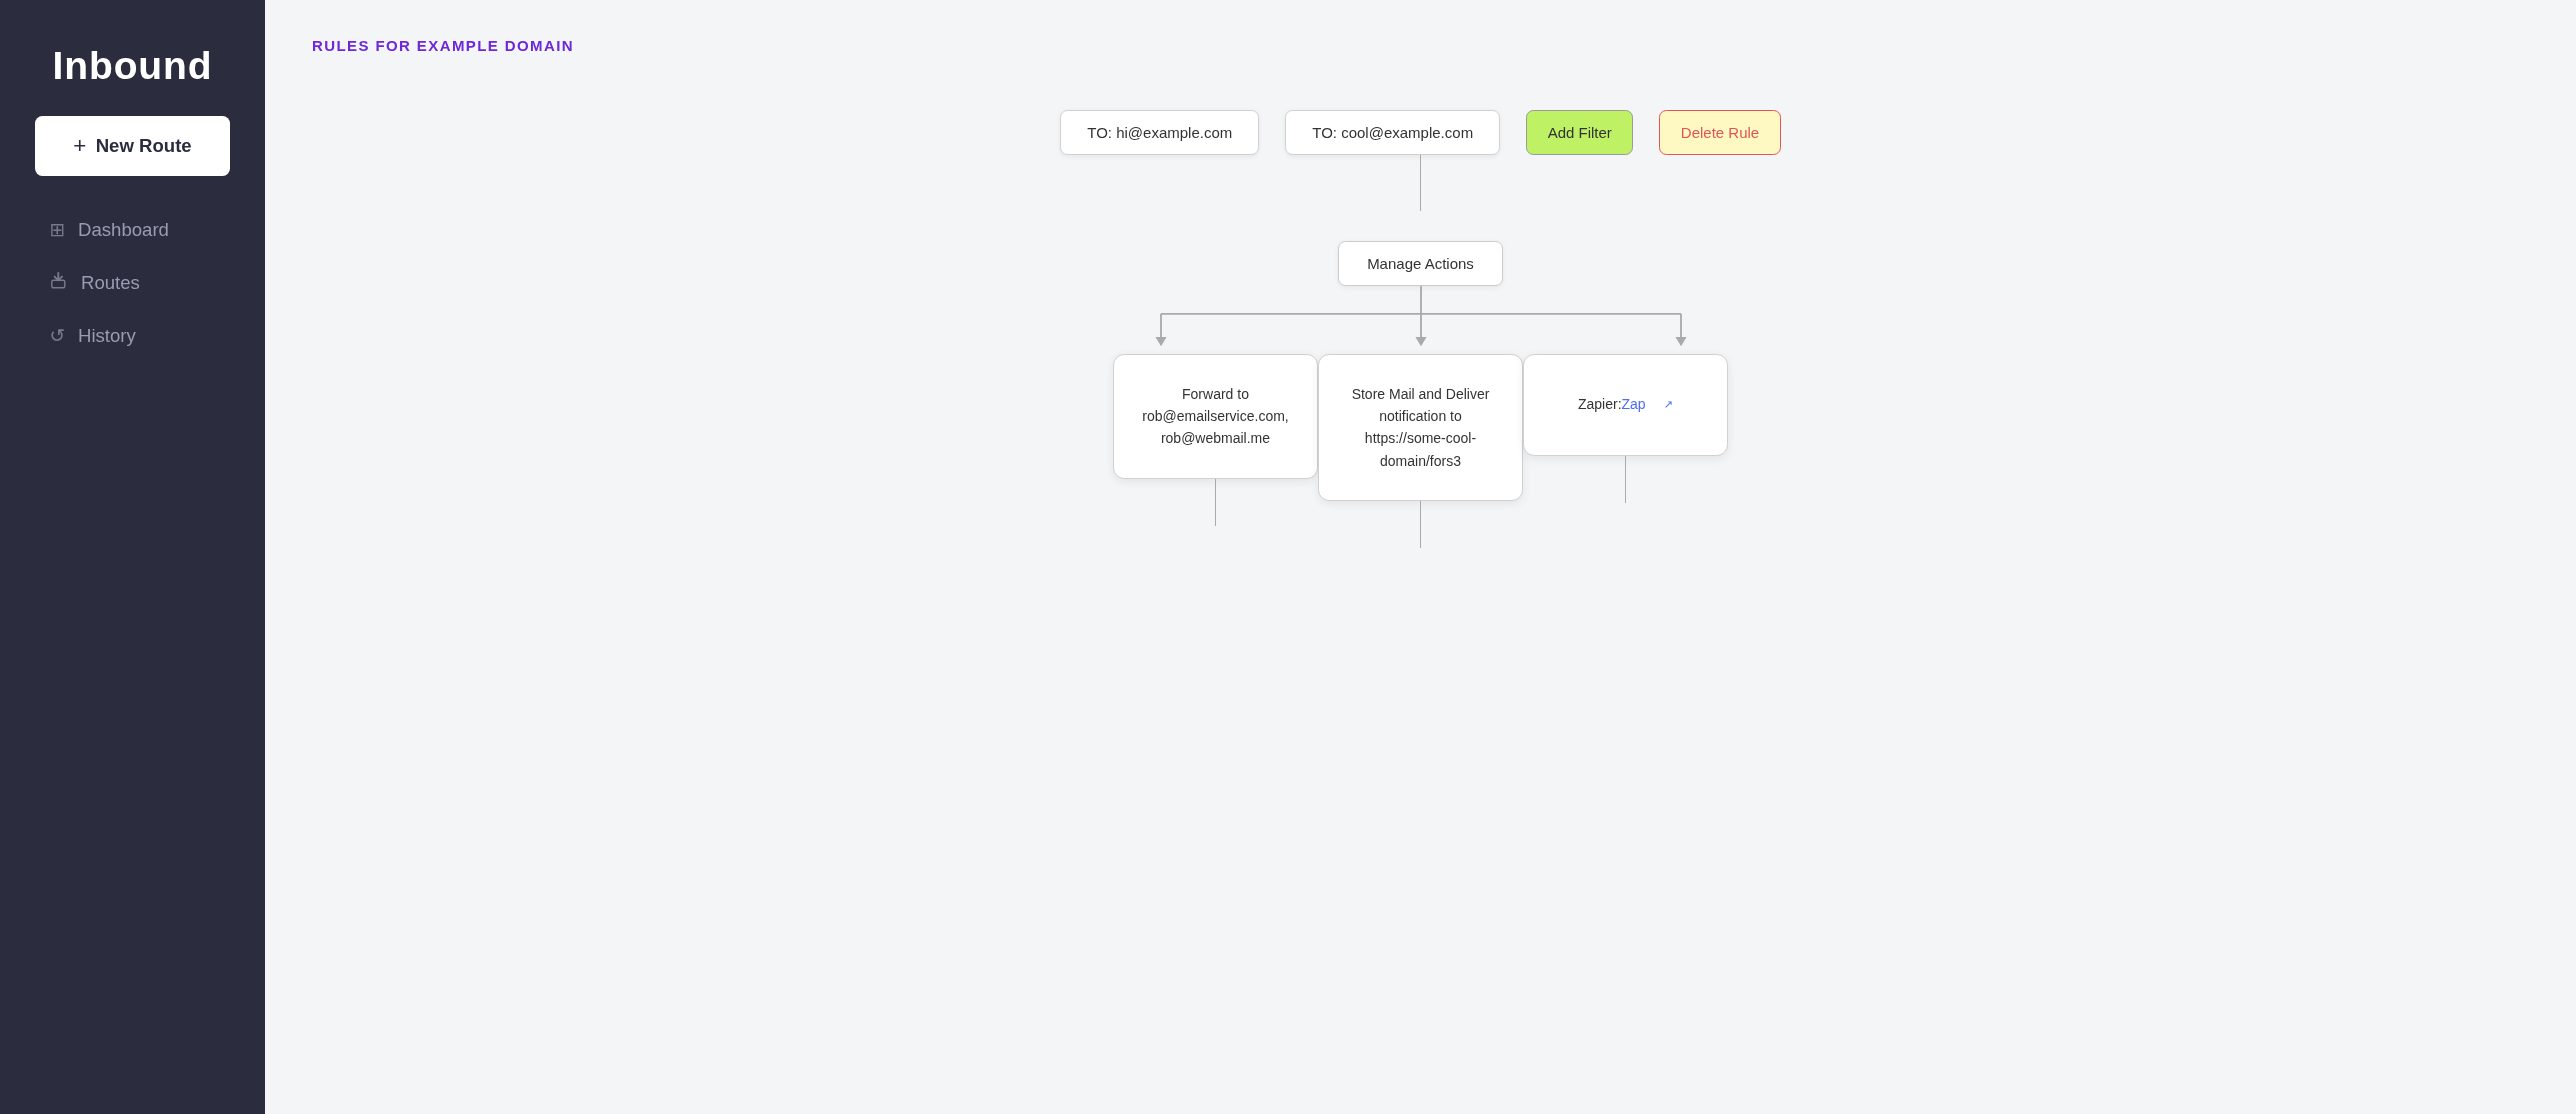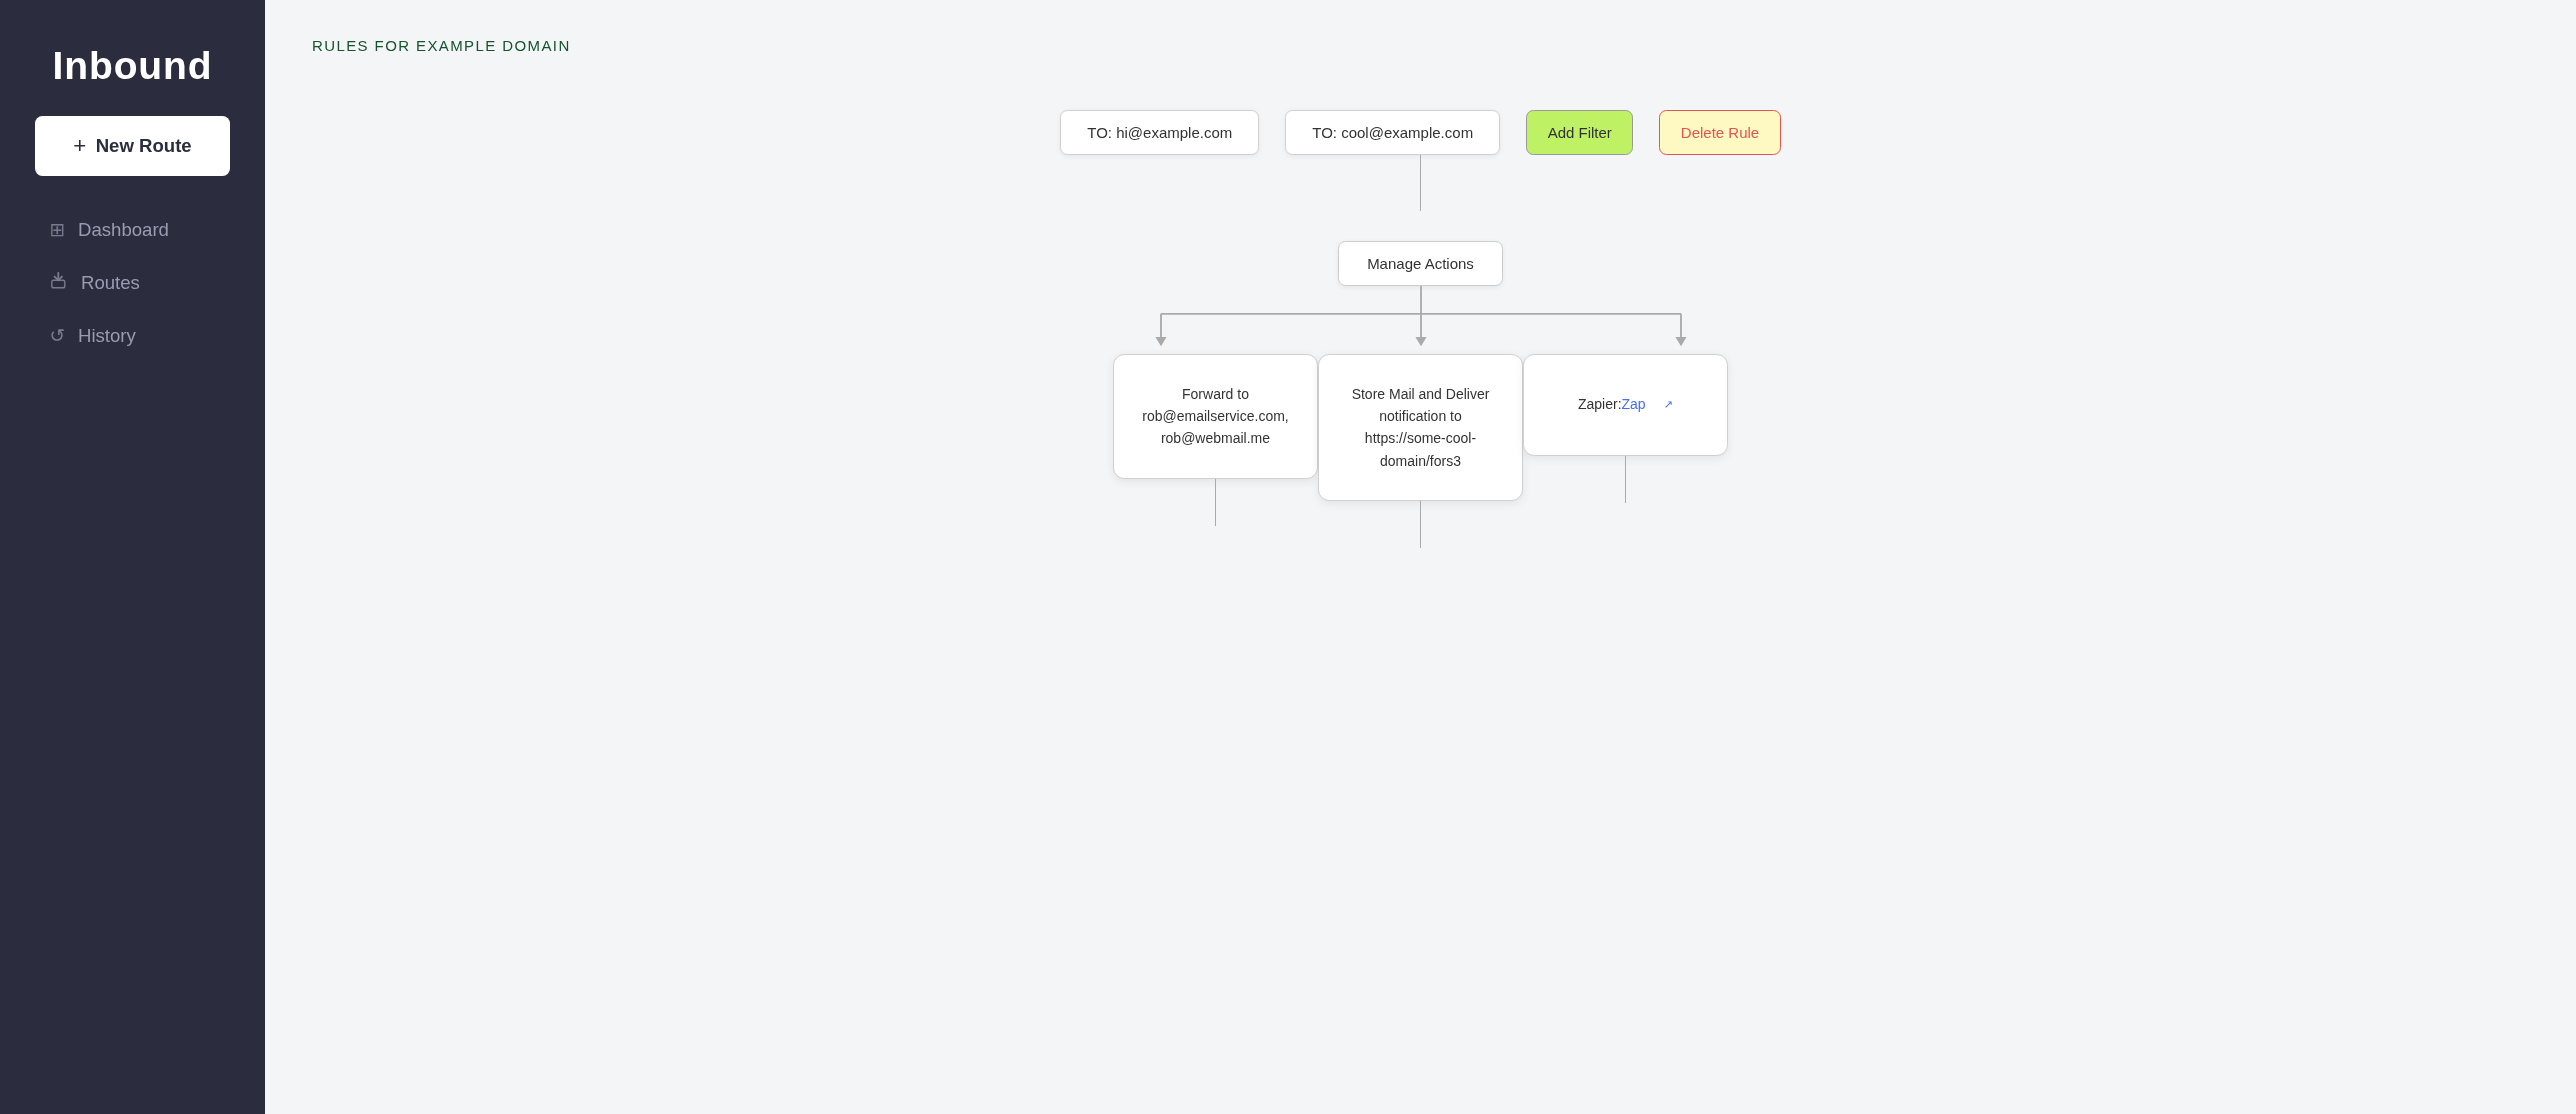--- a/index.html
+++ b/index.html
@@ -56,23 +56,23 @@
 
     
     #main {
       flex: 1;
       overflow: auto;
       background: #f4f5f7;
       padding: 37px 47px;
     }
     #page-heading {
       font-size: 15px;
-      font-weight: 400;
+      font-weight: 700;
       letter-spacing: 1.4px;
-      color: #14532d;
+      color: #6d28d9;
       margin-bottom: 37px;
       text-transform: uppercase;
     }
 
     
     #flow-container {
       display: flex;
       flex-direction: column;
       align-items: center;
       padding: 18.6px 0;

